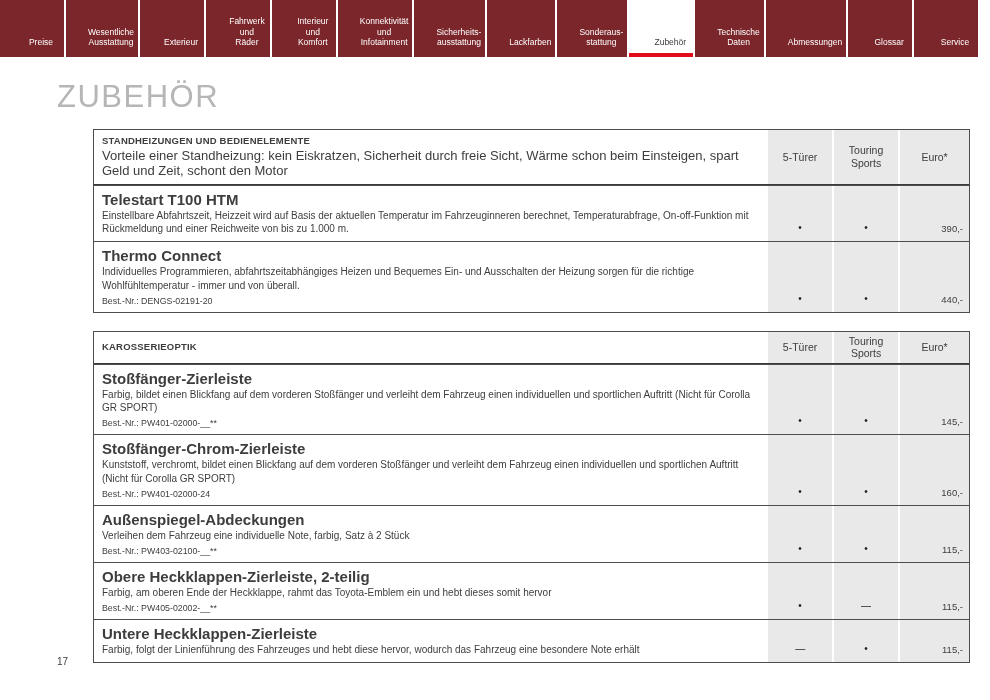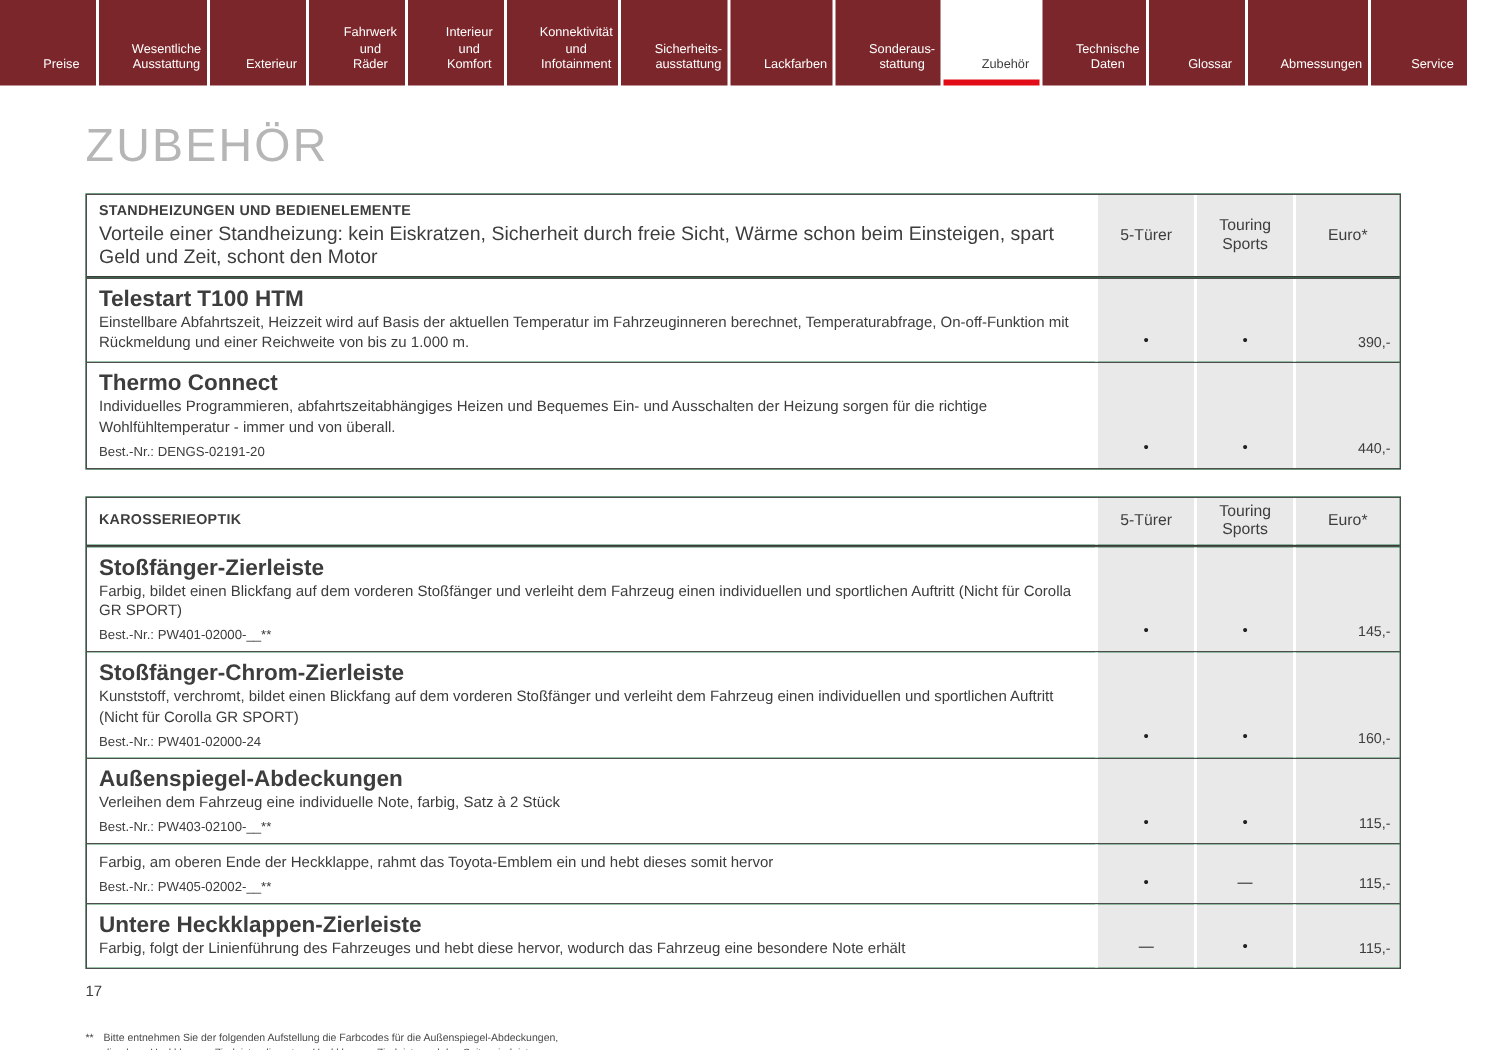--- a/index.html
+++ b/index.html
@@ -43,22 +43,23 @@
     letter-spacing:1.5px;
     color:#b6b6b6;
     font-weight:400;
   }
 
   
   .tables-wrap { margin-left:57px; width:877px; }
   .price-table {
     width:877px;
     border:1px solid #4d4d4d;
-    background:#22c55e;
+    background:#4d7c0f;
     margin-bottom:18px;
+    margin-left:36px;
   }
   .t-row { display:flex; align-items:stretch; border-top:1px solid #4d4d4d; }
   .t-row:first-child { border-top:none; }
   .t-row.header { border-bottom:1px solid #3a3a3a; }
 
   .cell-main {
     width:683px;
     padding:5px 8px 6px 8px;
     background:#fff;
     display:flex;
@@ -129,22 +130,22 @@
   <div class="tab">Wesentliche Ausstattung</div>
   <div class="tab">Exterieur</div>
   <div class="tab">Fahrwerk und Räder</div>
   <div class="tab">Interieur und Komfort</div>
   <div class="tab">Konnektivität und Infotainment</div>
   <div class="tab">Sicherheits-ausstattung</div>
   <div class="tab">Lackfarben</div>
   <div class="tab">Sonderaus-stattung</div>
   <div class="tab active">Zubehör</div>
   <div class="tab">Technische Daten</div>
+  <div class="tab">Abmessungen</div>
   <div class="tab">Glossar</div>
-  <div class="tab">Abmessungen</div>
   <div class="tab">Service</div>
 </div>
 
 <h1 class="page-title">ZUBEHÖR</h1>
 
 <div class="tables-wrap">
 
   <div class="price-table">
     <div class="t-row header">
       <div class="cell-main">
@@ -216,20 +217,21 @@
         <div class="item-desc">Verleihen dem Fahrzeug eine individuelle Note, farbig, Satz à 2 Stück</div>
         <div class="item-order">Best.-Nr.: PW403-02100-__**</div>
       </div>
       <div class="cell-col">•</div>
       <div class="cell-col">•</div>
       <div class="cell-price">115,-</div>
     </div>
 
     <div class="t-row">
       <div class="cell-main">
+        <div class="item-name">Obere Heckklappen-Zierleiste, 2-teilig</div>
         <div class="item-desc">Farbig, am oberen Ende der Heckklappe, rahmt das Toyota-Emblem ein und hebt dieses somit hervor</div>
         <div class="item-order">Best.-Nr.: PW405-02002-__**</div>
       </div>
       <div class="cell-col">•</div>
       <div class="cell-col">—</div>
       <div class="cell-price">115,-</div>
     </div>
 
     <div class="t-row">
       <div class="cell-main">

